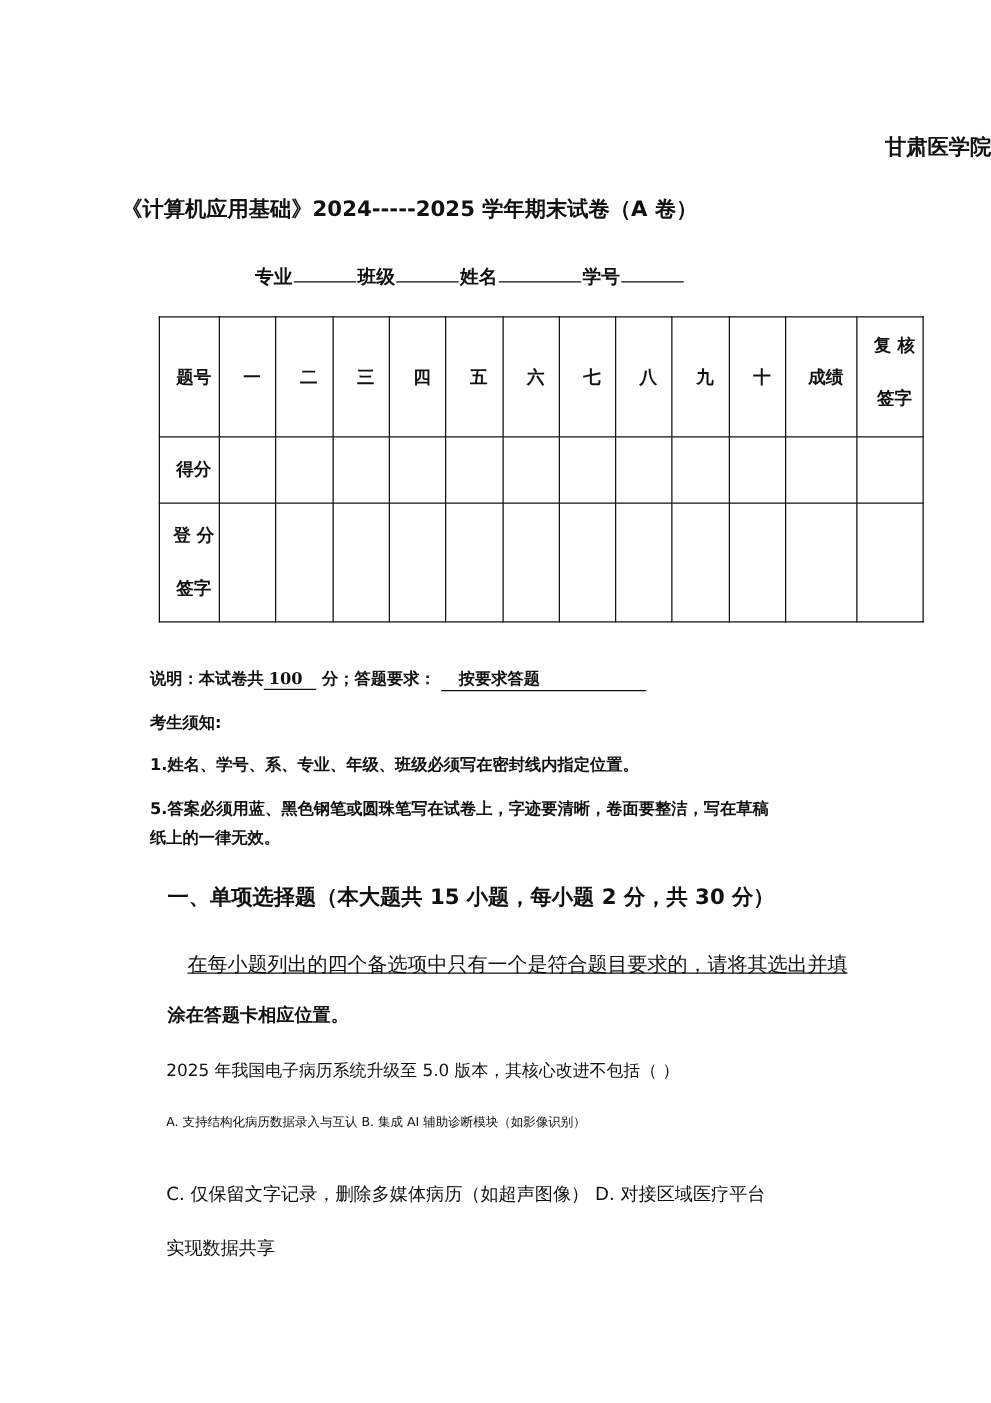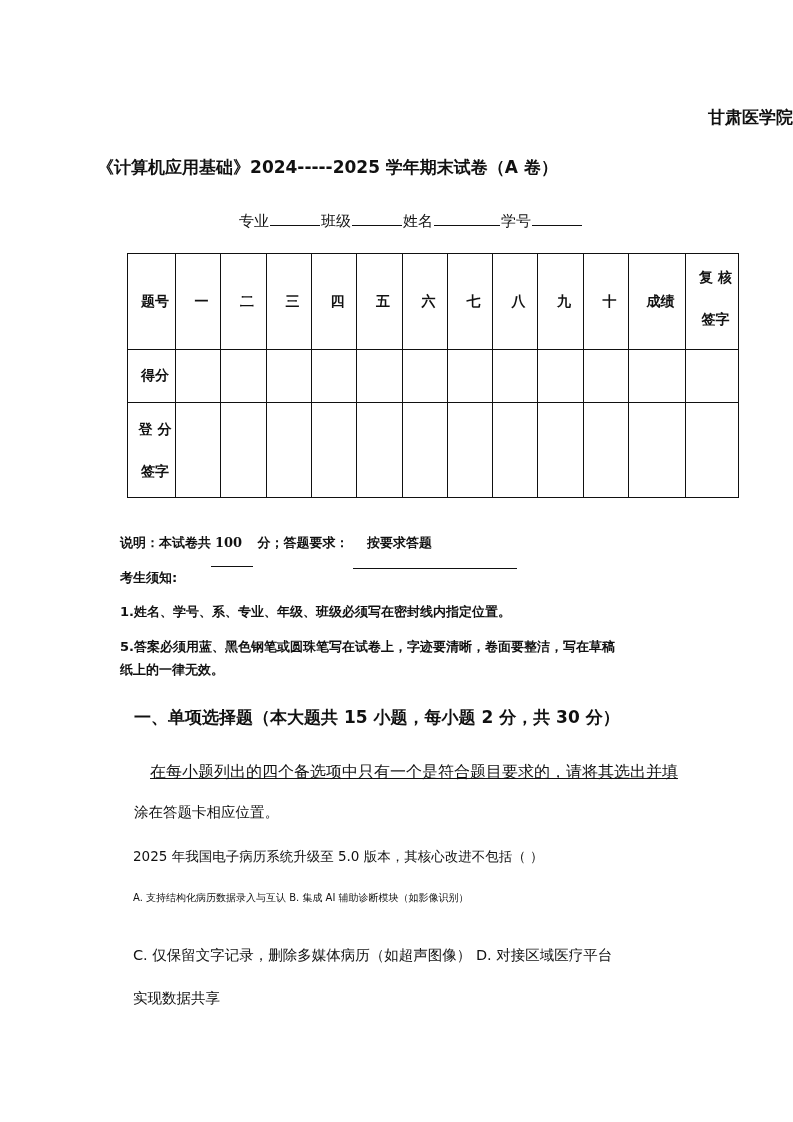--- a/index.html
+++ b/index.html
@@ -2,40 +2,40 @@
 <html><head>
 <meta charset="utf-8">
 <style>
   html, body { margin: 0; padding: 0; background: #ffffff; }
   body { width: 793px; height: 1122px; position: relative; overflow: hidden; color: #111; font-family: "DejaVu Sans", sans-serif; }
   .abs { position: absolute; white-space: nowrap; }
   .serif { font-family: "DejaVu Serif", "Liberation Serif", serif; }
 
   #school { left: 0; width: 793px; top: 106px; text-align: right; font-size: 17px; font-weight: bold; }
   #exam-title { left: 0; width: 655px; top: 156px; text-align: center; font-size: 17px; font-weight: bold; }
-  #info-line { left: 239px; top: 211px; font-size: 15px; }
+  #info-line { left: 204px; top: 211px; font-size: 15px; font-weight: bold; }
   #info-line .blank { display: inline-block; border-bottom: 1.2px solid #111; height: 14px; vertical-align: baseline; margin: 0 1px; }
 
   table.score { position: absolute; left: 127px; top: 253px; border-collapse: collapse; }
   table.score td { border: 1.3px solid #111; padding: 0 0 0 7px; font-size: 14px; font-weight: bold; vertical-align: middle; text-align: center; }
   table.score tr.r1 td { height: 93px; }
   table.score tr.r2 td { height: 52px; }
   table.score tr.r3 td { height: 94px; }
   .two-line { line-height: 42px; }
 
   #note { left: 120px; top: 534px; font-size: 13px; font-weight: bold; }
-  #note .u { display: inline-block; border-bottom: 1.4px solid #111; padding: 0 2px 16px 4px; }
+  #note .u { display: inline-block; border-bottom: 1.4px solid #111; padding: 0 2px 0 4px; }
   #notice-title { left: 120px; top: 569px; font-size: 13px; font-weight: bold; }
   #rule1 { left: 120px; top: 603px; font-size: 13px; font-weight: bold; }
   #rule2a { left: 120px; top: 638px; font-size: 13px; font-weight: bold; }
   #rule2b { left: 120px; top: 661px; font-size: 13px; font-weight: bold; }
 
   #section-title { left: 134px; top: 706px; font-size: 17px; font-weight: bold; }
   #instr1 { left: 150px; top: 762px; font-size: 16px; text-decoration: underline; }
-  #instr2 { left: 134px; top: 803px; font-size: 14.5px; }
+  #instr2 { left: 134px; top: 803px; font-size: 14.5px; font-weight: bold; }
   #q1 { left: 133px; top: 848px; font-size: 13.5px; }
   #q1-ab { left: 133px; top: 891px; font-size: 10px; }
   #q1-cd { left: 133px; top: 946px; font-size: 14.5px; }
   #q1-d2 { left: 133px; top: 989px; font-size: 14.5px; }
 </style>
 </head>
 <body>
 
 <div class="abs" id="school">甘肃医学院</div>
 <div class="abs" id="exam-title">《计算机应用基础》2024-----2025 学年期末试卷（A 卷）</div>

